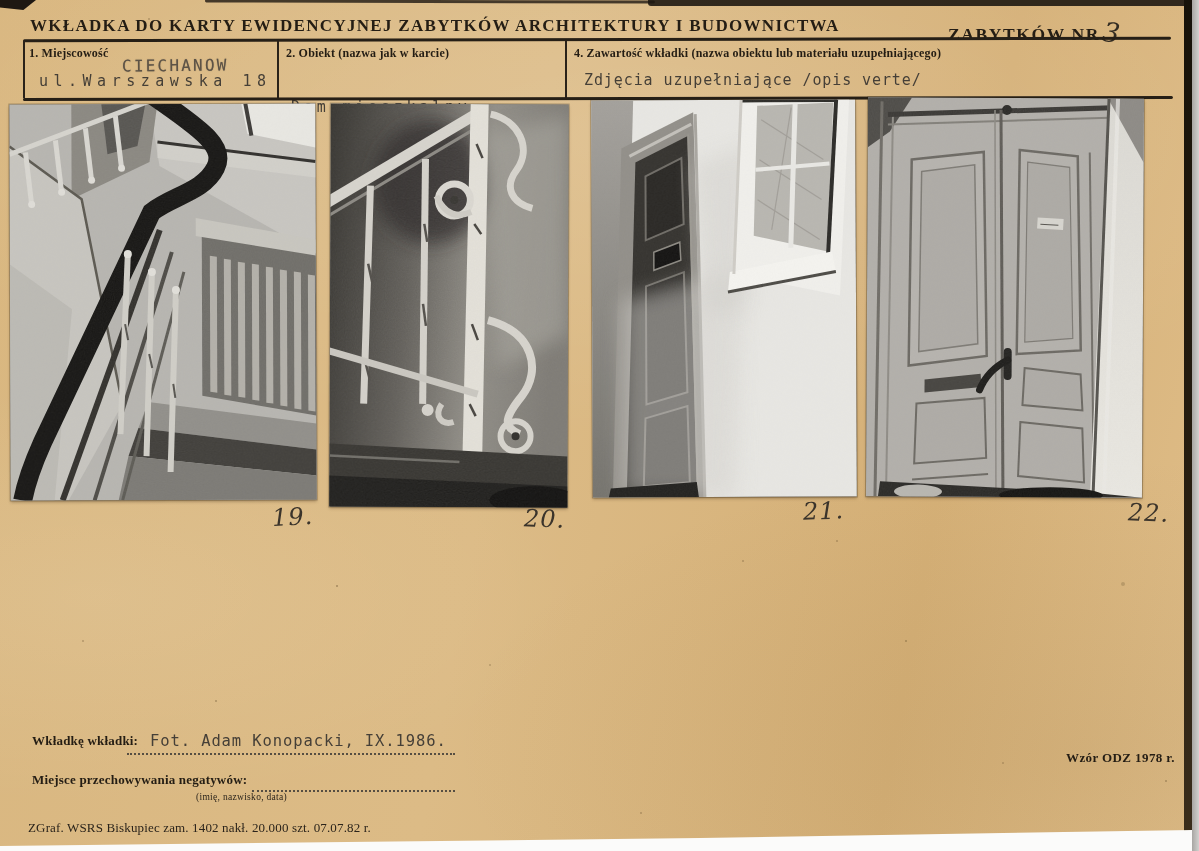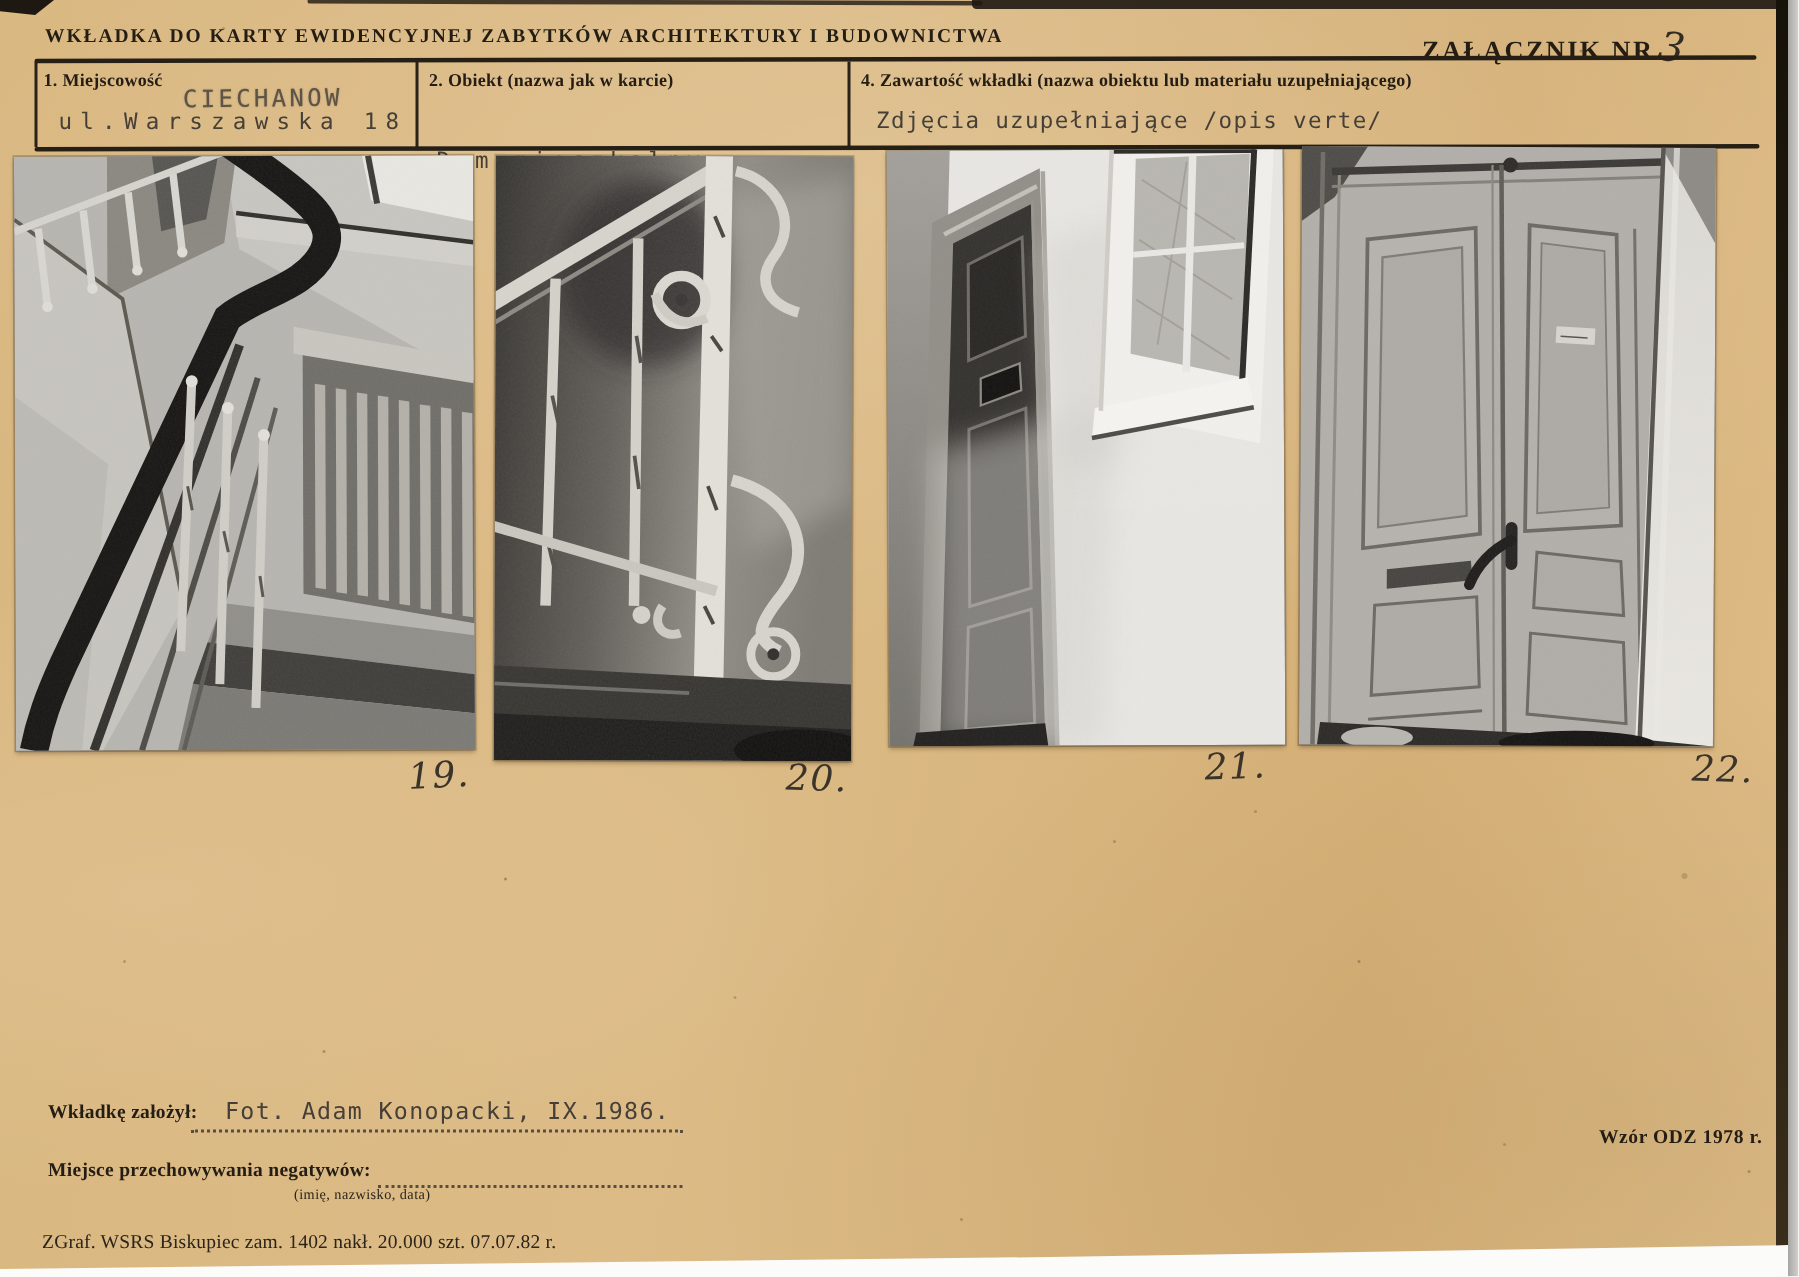--- a/index.html
+++ b/index.html
@@ -24,21 +24,21 @@
   .specks{position:absolute;left:0;top:0;width:2px;height:2px;border-radius:50%;background:rgba(96,74,43,.5);
     box-shadow:148px 18px 0 0 rgba(96,74,43,.35),1053px 33px 0 0 rgba(96,74,43,.4),
       336px 585px 0 0 rgba(96,74,43,.45),742px 560px 0 0 rgba(96,74,43,.35),
       905px 640px 0 0 rgba(96,74,43,.4),489px 664px 0 0 rgba(96,74,43,.3),
       1122px 583px 0 1px rgba(96,74,43,.25),215px 700px 0 0 rgba(96,74,43,.4),
       640px 812px 0 0 rgba(96,74,43,.35),1165px 780px 0 0 rgba(96,74,43,.4),
       388px 120px 0 0 rgba(96,74,43,.3),836px 540px 0 0 rgba(96,74,43,.35),
       1002px 762px 0 0 rgba(96,74,43,.3),82px 640px 0 0 rgba(96,74,43,.35);}
   
   .ink{color:#241d14;}
-  .page-title{position:absolute;left:30px;top:16px;font-size:13px;font-weight:bold;
+  .page-title{position:absolute;left:30px;top:16px;font-size:17px;font-weight:bold;
     letter-spacing:1.3px;white-space:nowrap;}
   .annex{position:absolute;left:948px;top:15px;font-size:17.5px;font-weight:bold;letter-spacing:1.6px;white-space:nowrap;}
   .annex-no{display:inline-block;font-family:"DejaVu Serif",serif;font-style:italic;font-weight:normal;
     font-size:27px;transform:rotate(9deg) translateY(2px);margin-left:3px;color:#332c22;}
   .rule{position:absolute;background:#261f16;border-radius:2px;}
   .rule-top{left:23px;top:38px;width:1148px;height:3px;transform:rotate(-.12deg);}
   .rule-mid{left:23px;top:97px;width:1150px;height:3px;transform:rotate(-.1deg);}
   .vline{position:absolute;top:41px;height:57px;width:2px;background:#2a2219;}
   .v0{left:23px;} .v1{left:277px;} .v2{left:565px;}
   .field-label{position:absolute;font-size:12px;font-weight:bold;letter-spacing:.2px;white-space:nowrap;}
@@ -75,21 +75,21 @@
 </style>
 </head>
 <body>
 
 <div class="stage">
   <div class="sheet">
     <div class="specks"></div>
 
     <div class="page-title ink">WKŁADKA DO KARTY EWIDENCYJNEJ ZABYTKÓW ARCHITEKTURY I BUDOWNICTWA</div>
     <div class="annex ink">
-      <span>ZAŁĄCZNIK NR</span><span class="annex-no">3</span>
+      <span>ZABYTKÓW NR</span><span class="annex-no">3</span>
     </div>
     <div class="rule rule-top"></div>
 
     <div class="vline v0"></div>
     <div class="vline v1"></div>
     <div class="vline v2"></div>
 
     <div class="field-label ink" style="left:29px;top:46px;">1. Miejscowość</div>
     <div class="stamp" style="left:122px;top:56px;">CIECHANOW</div>
     <div class="typed sp-wide" style="left:27px;top:72px;margin-left:12px;">ul.Warszawska 18</div>
@@ -324,21 +324,21 @@
         <ellipse cx="185" cy="397" rx="52" ry="8" fill="#141311"></ellipse>
         <rect width="276" height="399" filter="url(#gr22)" opacity="0.2"></rect>
       </svg>
     </figure>
 
     <div class="photo-no n19">19.</div>
     <div class="photo-no n20">20.</div>
     <div class="photo-no n21">21.</div>
     <div class="photo-no n22">22.</div>
 
-    <div class="f-label ink" style="left:32px;top:733px;">Wkładkę założył:</div>
+    <div class="f-label ink" style="left:32px;top:733px;">Wkładkę wkładki:</div>
     <div class="dotline d1"></div>
     <div class="typed sp-tight founder-value" style="left:133px;top:732px;font-size:15.5px;margin-left:17px;">Fot. Adam Konopacki, IX.1986.</div>
     <div class="hint">(imię, nazwisko, data)</div>
     <div class="f-label ink" style="left:32px;top:772px;">Miejsce przechowywania negatywów:</div>
     <div class="dotline d2"></div>
     <div class="pattern ink">Wzór ODZ 1978 r.</div>
     <div class="printline">ZGraf. WSRS Biskupiec zam. 1402 nakł. 20.000 szt. 07.07.82 r.</div>
 
     <div class="smudge s1"></div>
     <div class="smudge s2"></div>

